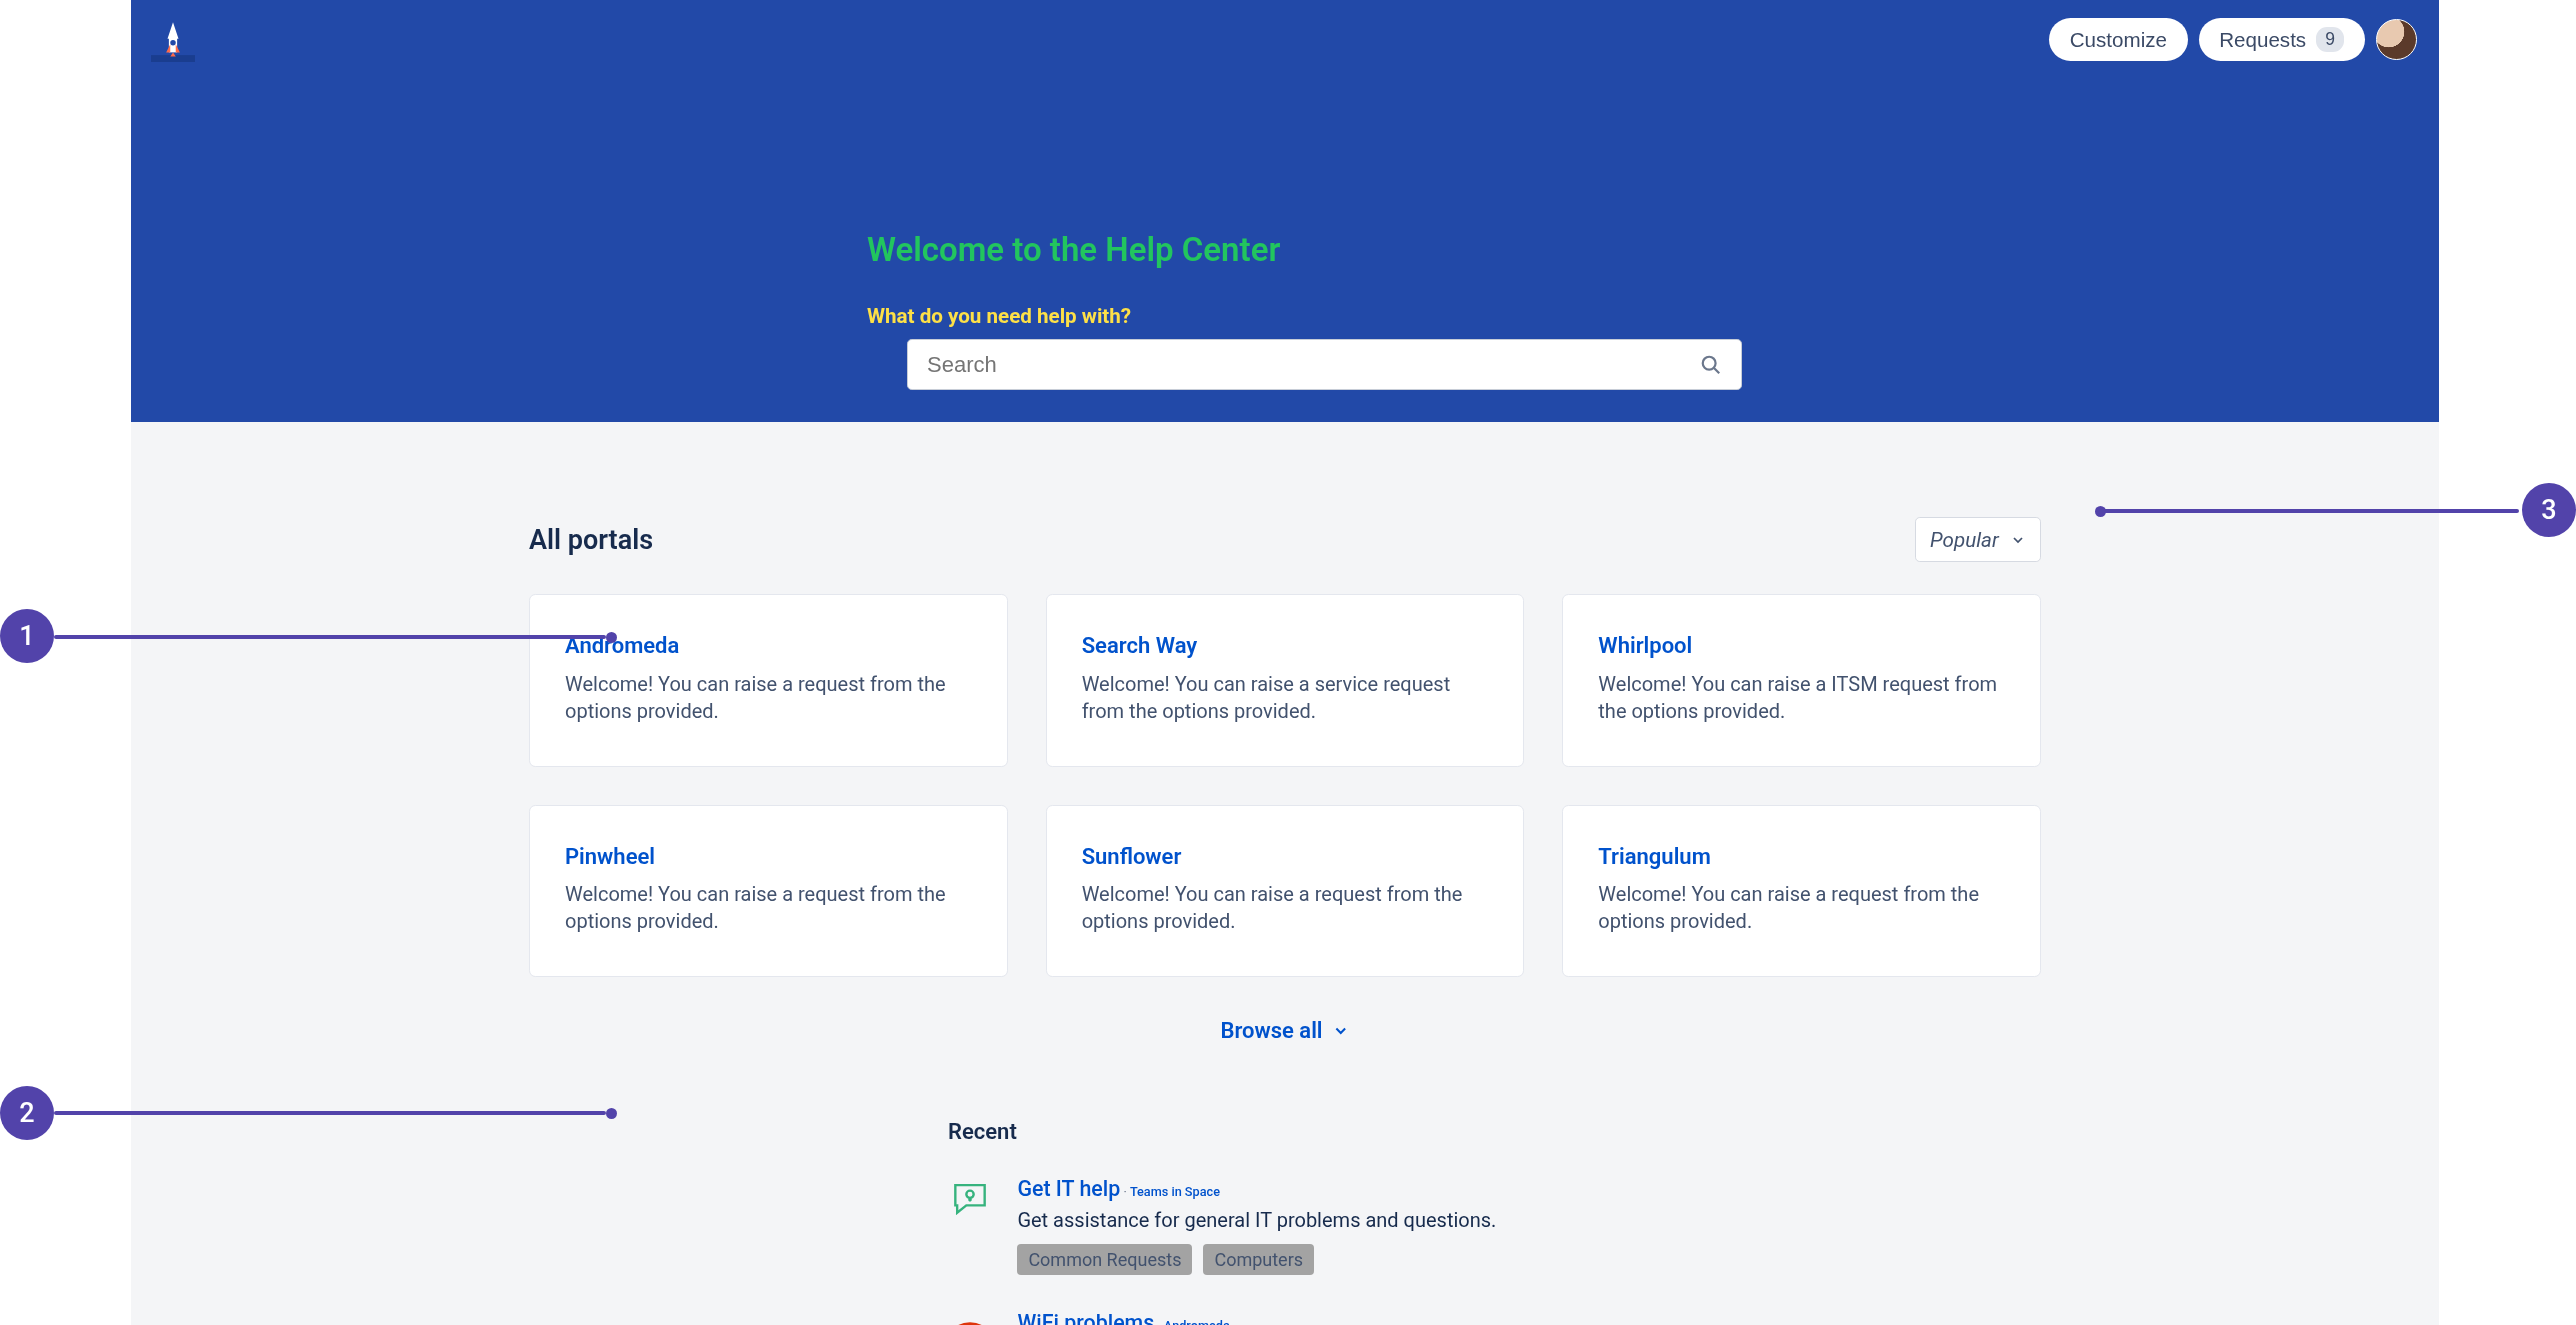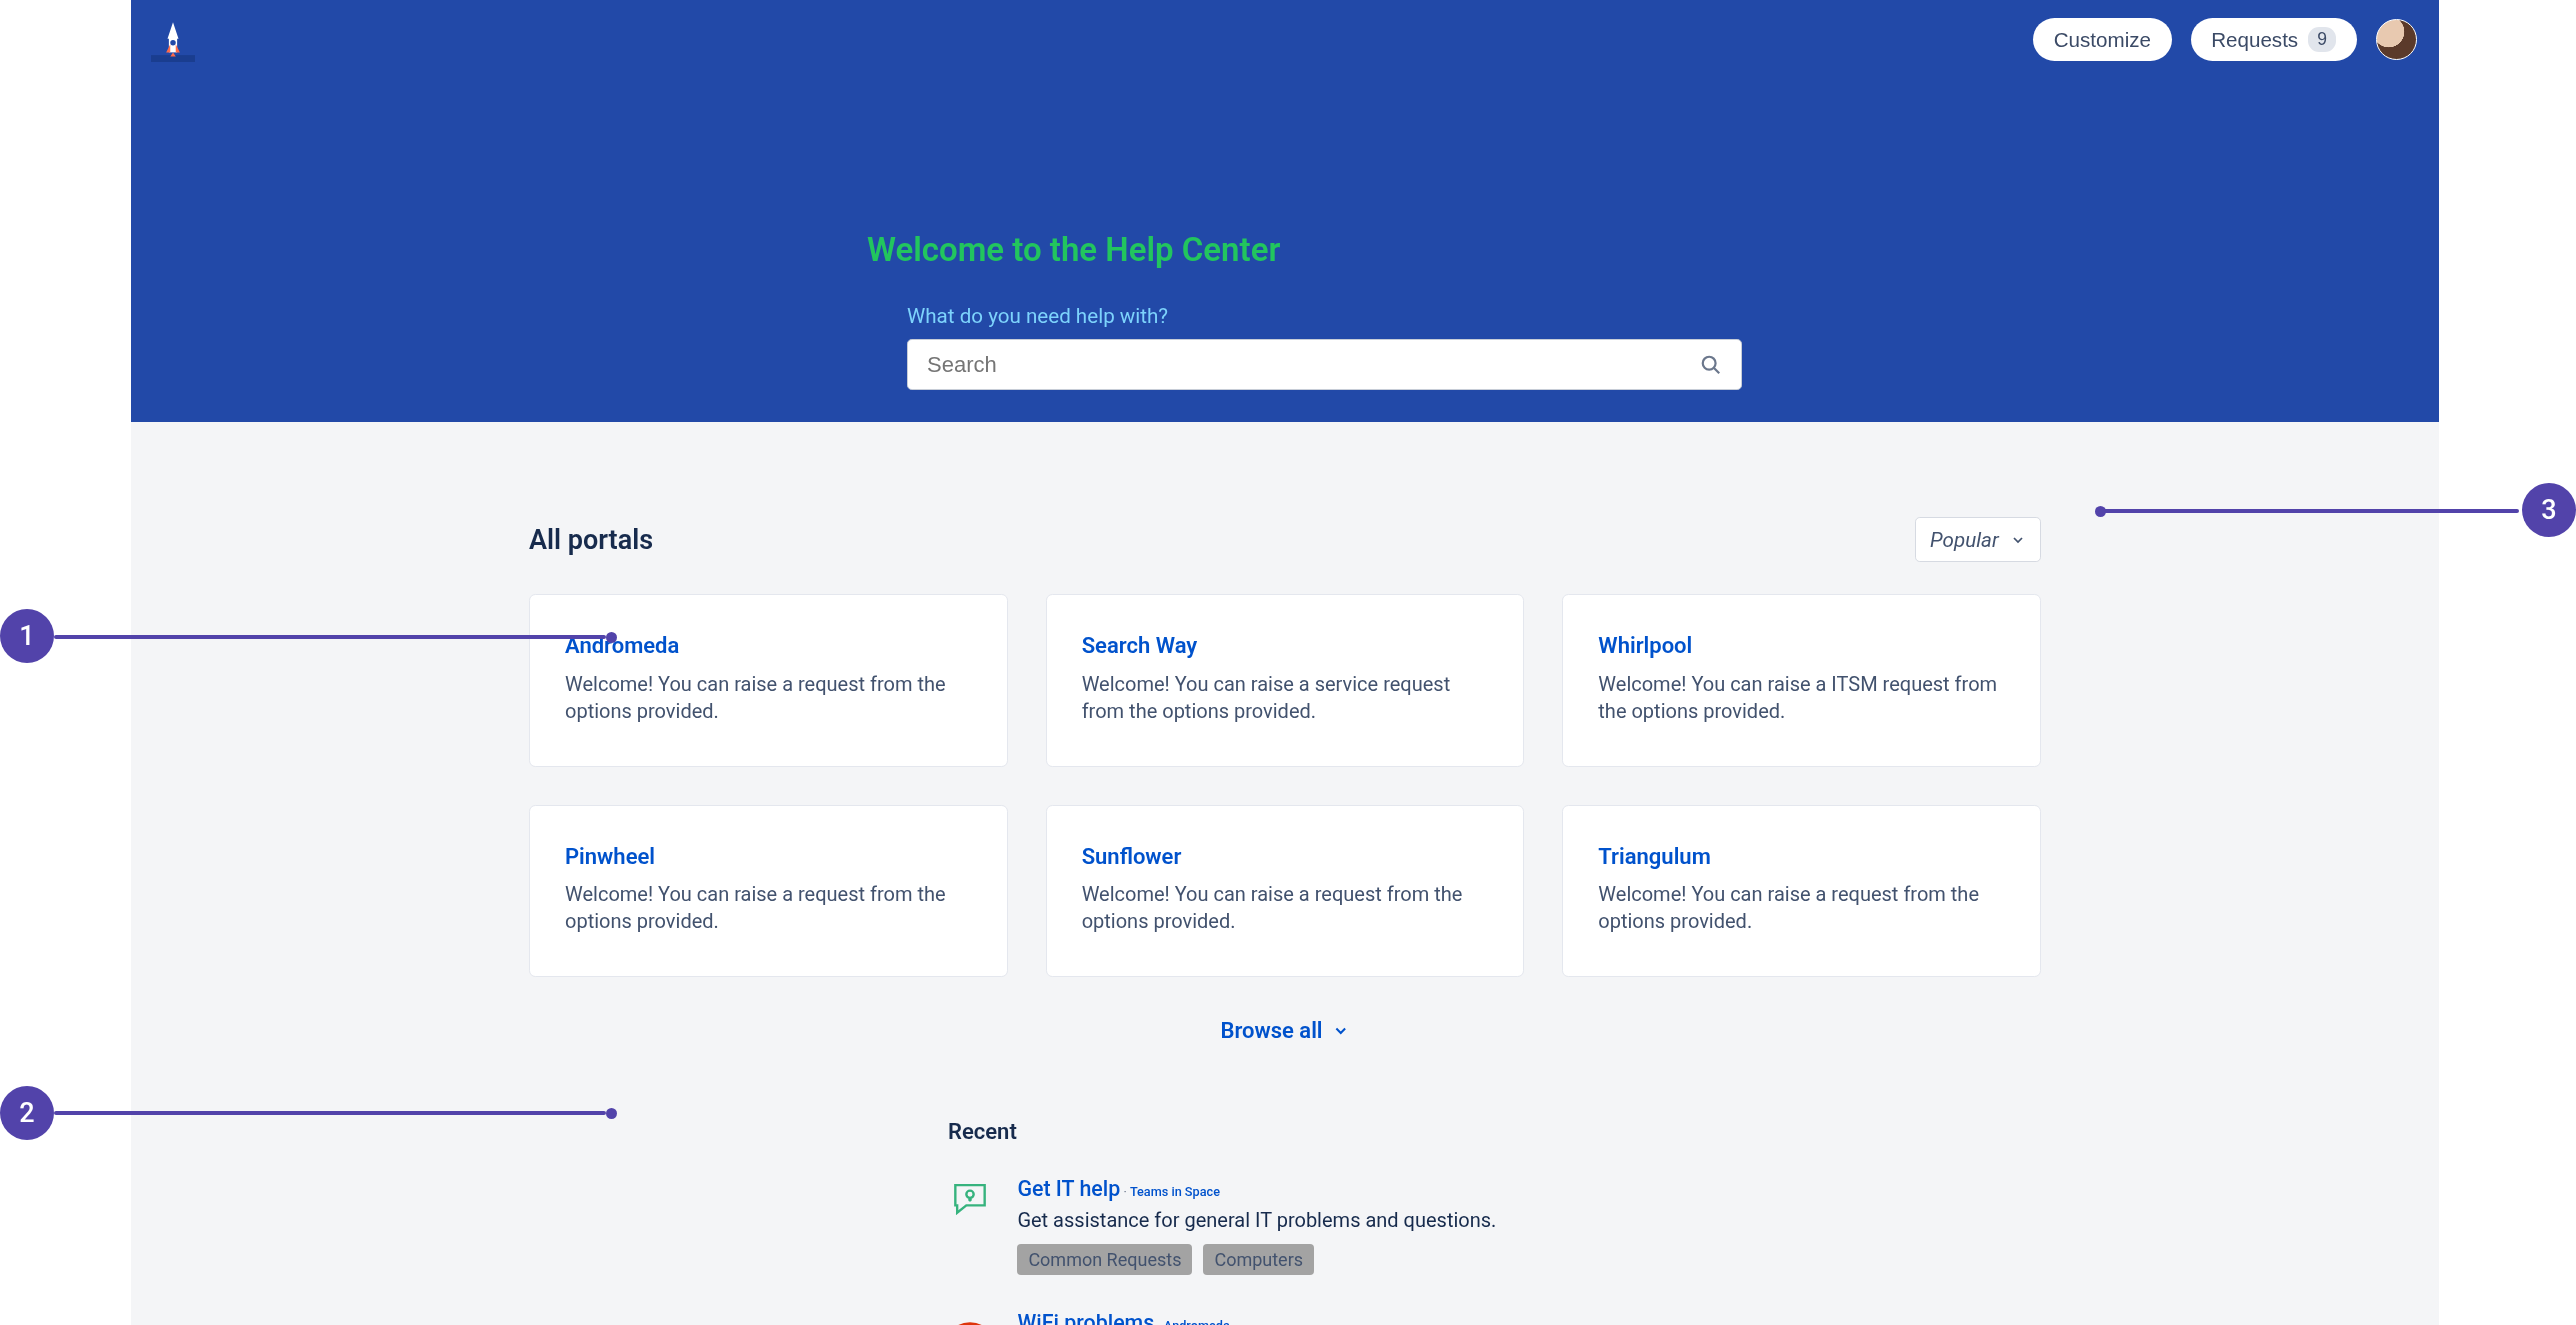--- a/index.html
+++ b/index.html
@@ -35,21 +35,21 @@
   height: 79px;
   display: flex;
   align-items: center;
   justify-content: space-between;
   padding: 0 22px 0 17.5px;
 }
 .logo {
   width: 49px; height: 49px;
   display:flex; align-items:center; justify-content:center;
 }
-.top-actions { display:flex; align-items:center; gap:19px; }
+.top-actions { display:flex; align-items:center; gap:11px; }
 .pill-btn {
   background:#fff;
   border:none;
   border-radius: 25.4px;
   padding: 9.5px 20.6px;
   font-size: 20.6px;
   font-weight: 500;
   color:#3b4a66;
   cursor:pointer;
   display:flex; align-items:center; gap:9.5px;
@@ -73,25 +73,24 @@
   top: 230px;
   width: 835px;
 }
 .hero-title {
   color:#22c55e;
   font-size: 33px;
   font-weight: 600;
   margin-bottom: 35px;
 }
 .hero-label {
-  color:#7dd3fc;
+  color:#fde047;
   font-size: 20.6px;
-  font-weight: 400;
+  font-weight: 700;
   margin-bottom: 11px;
-  margin-left: 40px;
 }
 .search-box {
   width: 100%;
   height: 51px;
   background:#fff;
   border:1.6px solid #c7cdd7;
   border-radius:4.8px;
   display:flex; align-items:center;
   padding: 0 19px;
   margin-left: 40px;

